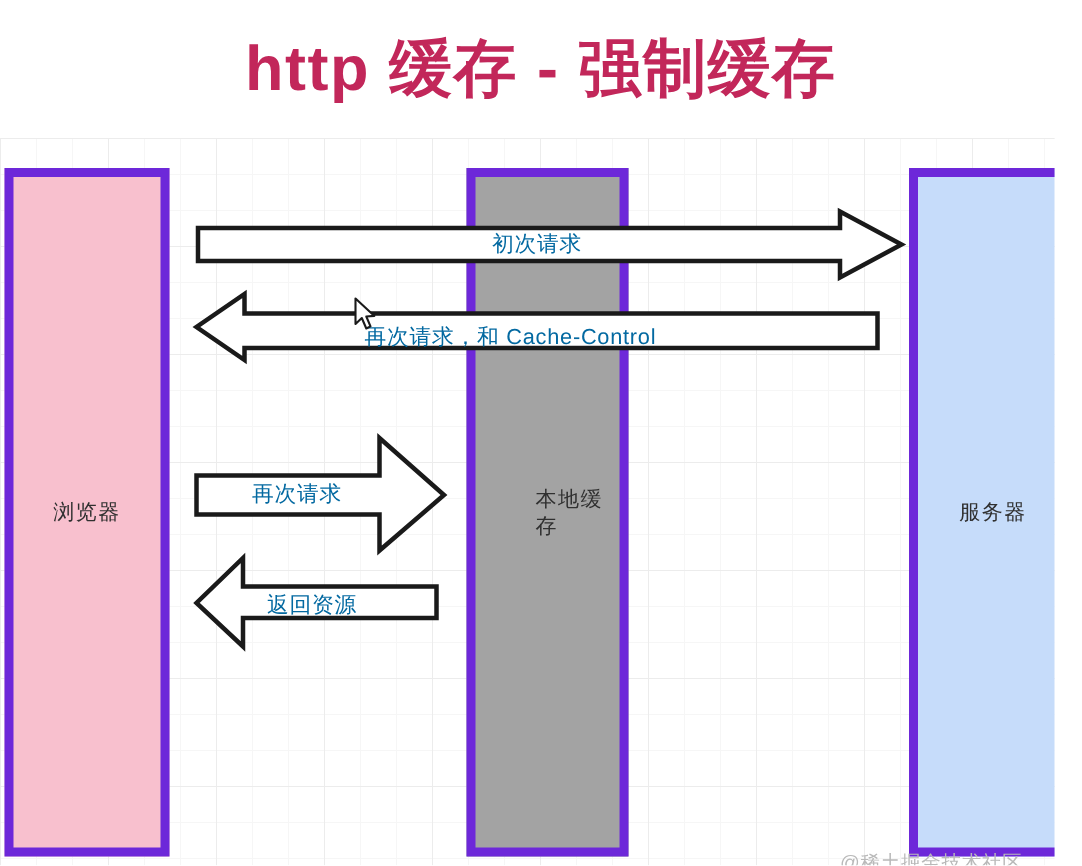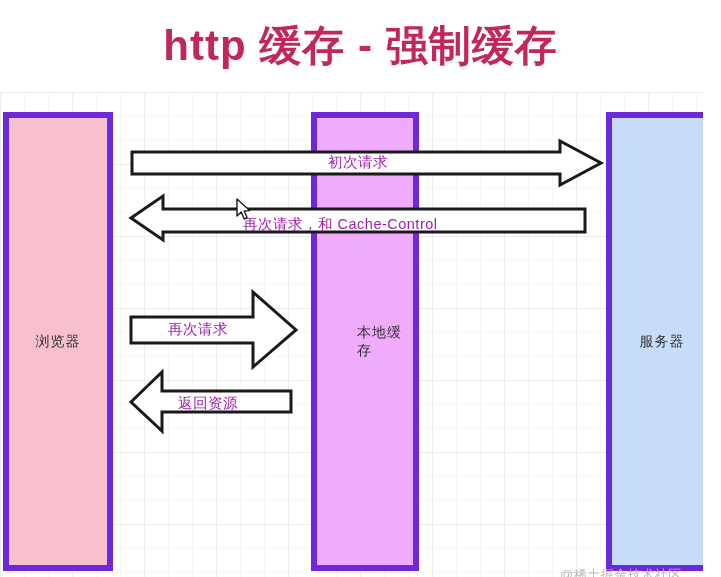--- a/index.html
+++ b/index.html
@@ -64,21 +64,21 @@
     font-size: 14px;
     color: #303030;
     letter-spacing: 1px;
   }
   #lane-browser {
     left: 3px;  top: 112px;  width: 110px;  height: 459px;
     background: #f8c0ce;
   }
   #lane-cache {
     left: 311px; top: 112px; width: 108px; height: 459px;
-    background: #f0abfc;
+    background: #a3a3a3;
     padding-left: 40px;
   }
   #lane-server {
     left: 606px; top: 112px; width: 112px; height: 459px;
     background: #c6dcfa;
     align-items: center;
   }
 
   
   #arrows {
@@ -91,21 +91,21 @@
     fill: #ffffff;
     stroke: #1a1a1a;
     stroke-width: 3;
     stroke-linejoin: miter;
   }
 
   
   .arrow-label {
     position: absolute;
     font-size: 14.5px;
-    color: #a21caf;
+    color: #0369a1;
     white-space: nowrap;
     letter-spacing: 0.5px;
   }
   #label-arrow-1 { left: 328px; top: 153px; }
   #label-arrow-2 { left: 243px; top: 215px; }
   #label-arrow-3 { left: 168px; top: 320px; font-family: Liberation Mono, monospace; }
   #label-arrow-4 { left: 178px; top: 394px; }
 
   
   #watermark {

